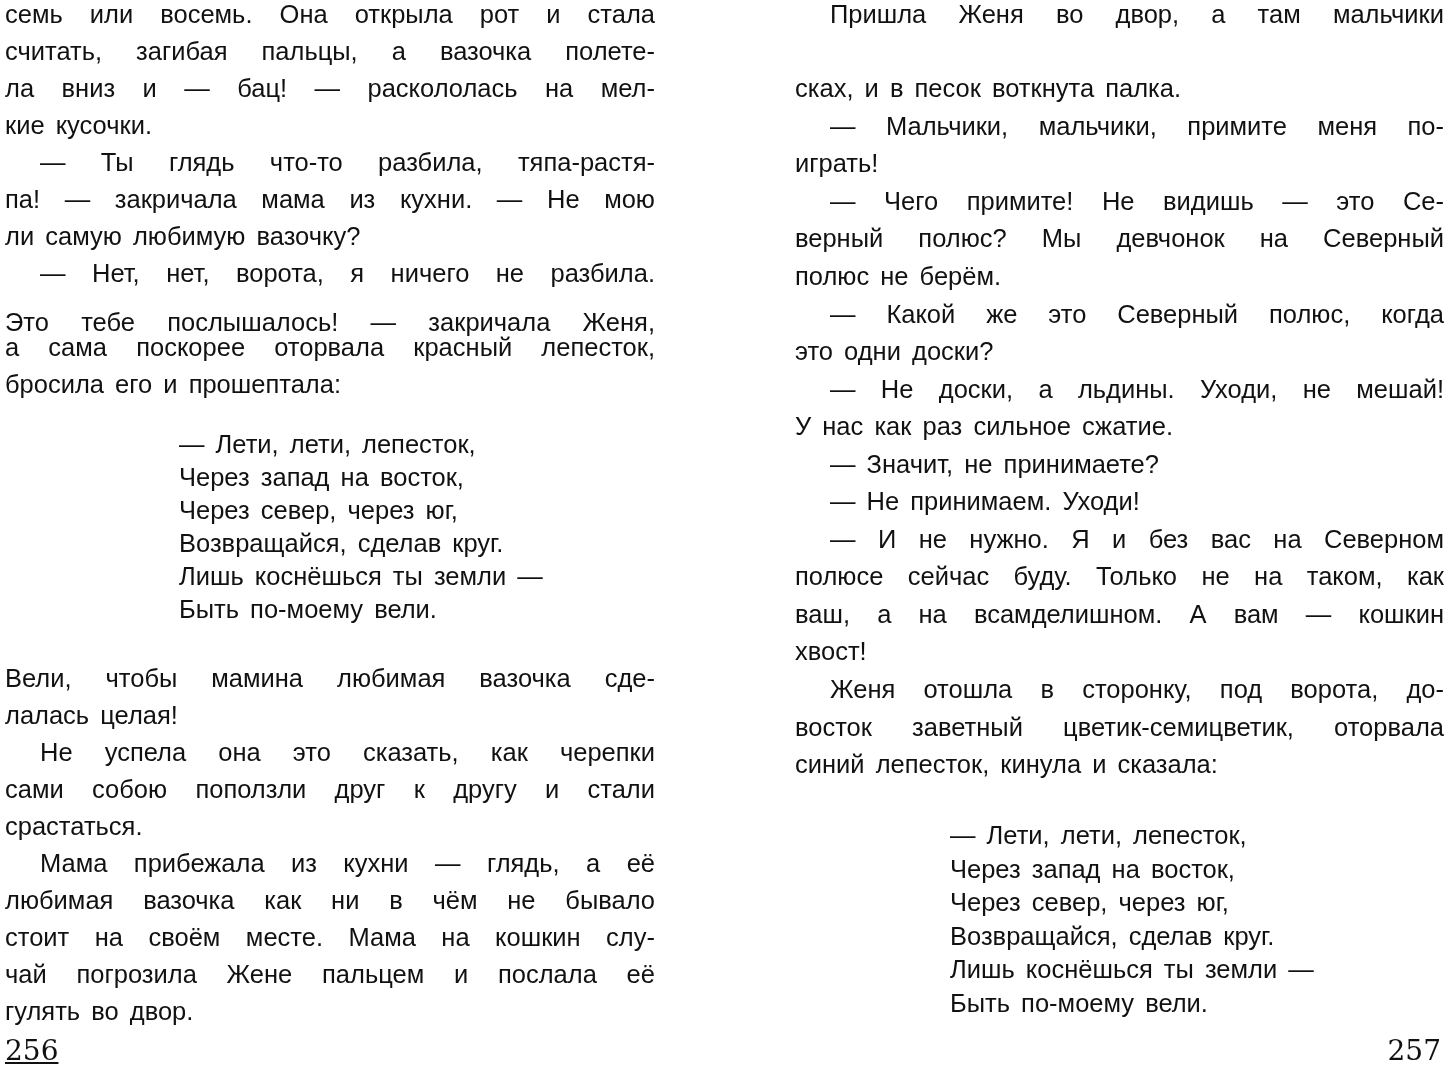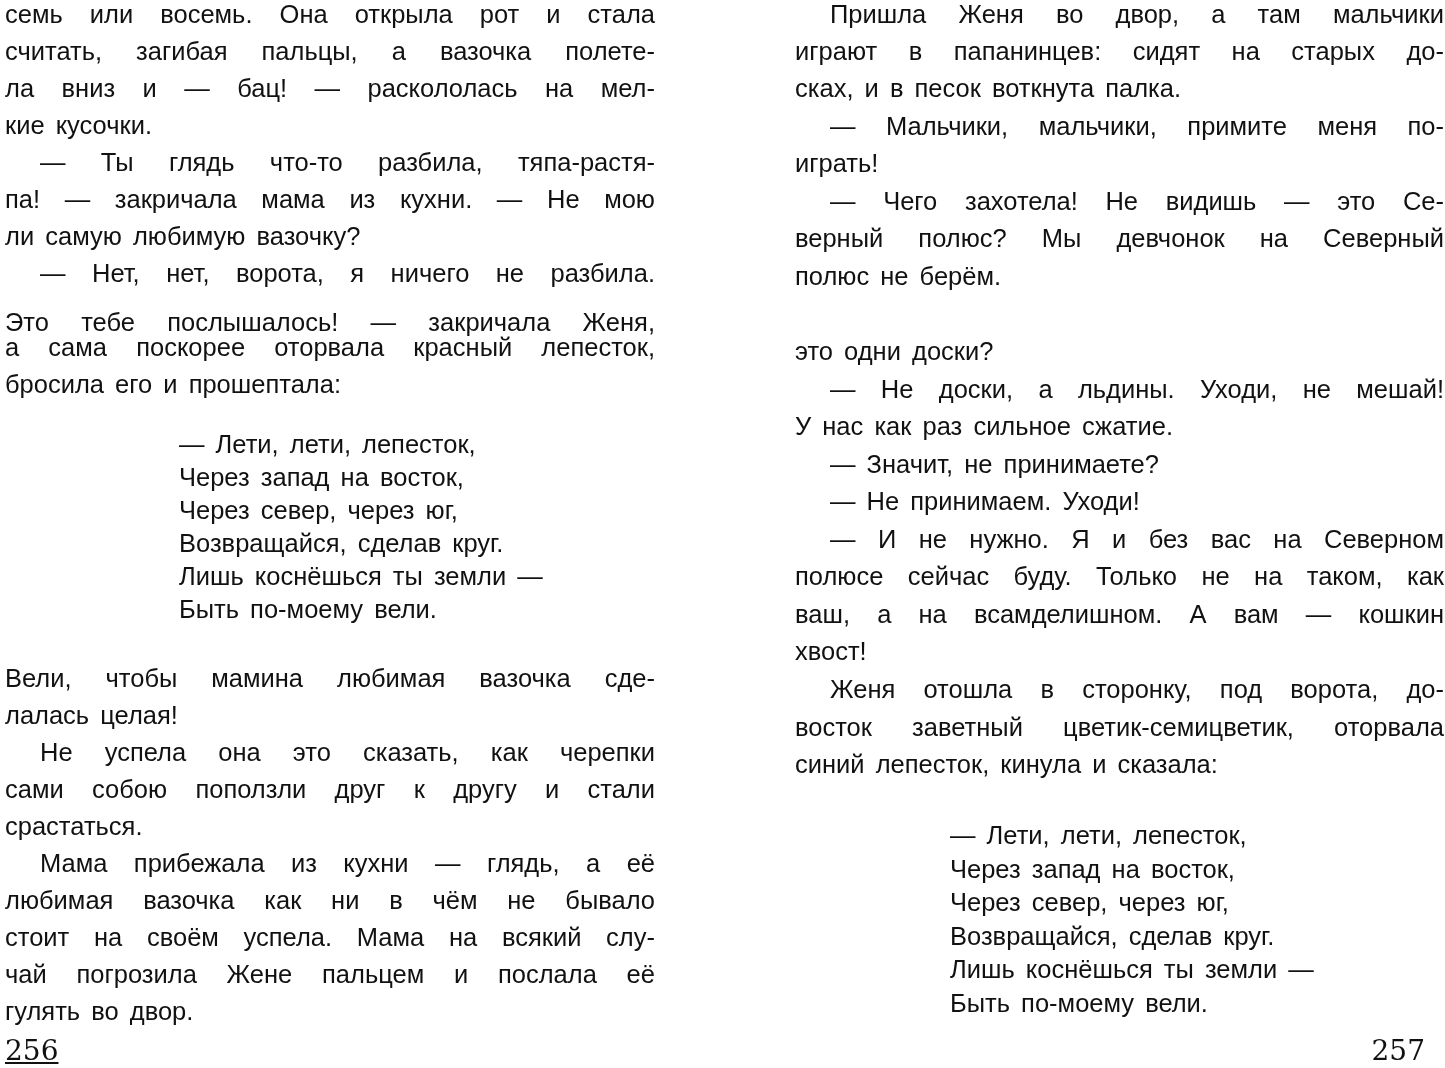--- a/index.html
+++ b/index.html
@@ -50,21 +50,21 @@
 
     .page-number {
       position: absolute;
       font-family: "DejaVu Serif", "Liberation Serif", serif;
       font-size: 28px;
       line-height: 30px;
       top: 1036px;
       letter-spacing: 0px;
     }
     .page-number.left { left: 5px; text-decoration: underline; }
-    .page-number.right { right: 20px; }
+    .page-number.right { right: 4px; }
   </style>
 </head>
 <body>
 
 <div class="page page-left">
   <div class="line justify" style="top:-4px">семь или восемь. Она открыла рот и стала</div>
   <div class="line justify" style="top:33px">считать, загибая пальцы, а вазочка полете-</div>
   <div class="line justify" style="top:70px">ла вниз и — бац! — раскололась на мел-</div>
   <div class="line" style="top:107px">кие кусочки.</div>
   <div class="line justify indent" style="top:144px">— Ты глядь что-то разбила, тяпа-растя-</div>
@@ -84,35 +84,35 @@
     <div class="verse-line" style="top:593px; left:174px">Быть по-моему вели.</div>
   </div>
 
   <div class="line justify" style="top:660px">Вели, чтобы мамина любимая вазочка сде-</div>
   <div class="line" style="top:697px">лалась целая!</div>
   <div class="line justify indent" style="top:734px">Не успела она это сказать, как черепки</div>
   <div class="line justify" style="top:771px">сами собою поползли друг к другу и стали</div>
   <div class="line" style="top:808px">срастаться.</div>
   <div class="line justify indent" style="top:845px">Мама прибежала из кухни — глядь, а её</div>
   <div class="line justify" style="top:882px">любимая вазочка как ни в чём не бывало</div>
-  <div class="line justify" style="top:919px">стоит на своём успела. Мама на всякий слу-</div>
+  <div class="line justify" style="top:919px">стоит на своём месте. Мама на кошкин слу-</div>
   <div class="line justify" style="top:956px">чай погрозила Жене пальцем и послала её</div>
   <div class="line" style="top:993px">гулять во двор.</div>
 </div>
 <div class="page-number left">256</div>
 
 <div class="page page-right">
   <div class="line justify indent" style="top:-4px">Пришла Женя во двор, а там мальчики</div>
-  <div class="line justify" style="top:33px">играют в папанинцев: сидят на старых до-</div>
   <div class="line" style="top:70px">сках, и в песок воткнута палка.</div>
   <div class="line justify indent" style="top:108px">— Мальчики, мальчики, примите меня по-</div>
   <div class="line" style="top:145px">играть!</div>
-  <div class="line justify indent" style="top:183px">— Чего захотела! Не видишь — это Се-</div>
+  <div class="line justify indent" style="top:183px">— Чего примите! Не видишь — это Се-</div>
   <div class="line justify" style="top:220px">верный полюс? Мы девчонок на Северный</div>
   <div class="line" style="top:258px">полюс не берём.</div>
+  <div class="line justify indent" style="top:296px">— Какой же это Северный полюс, когда</div>
   <div class="line" style="top:333px">это одни доски?</div>
   <div class="line justify indent" style="top:371px">— Не доски, а льдины. Уходи, не мешай!</div>
   <div class="line" style="top:408px">У нас как раз сильное сжатие.</div>
   <div class="line indent" style="top:446px">— Значит, не принимаете?</div>
   <div class="line indent" style="top:483px">— Не принимаем. Уходи!</div>
   <div class="line justify indent" style="top:521px">— И не нужно. Я и без вас на Северном</div>
   <div class="line justify" style="top:558px">полюсе сейчас буду. Только не на таком, как</div>
   <div class="line justify" style="top:596px">ваш, а на всамделишном. А вам — кошкин</div>
   <div class="line" style="top:633px">хвост!</div>
   <div class="line justify indent" style="top:671px">Женя отошла в сторонку, под ворота, до-</div>

